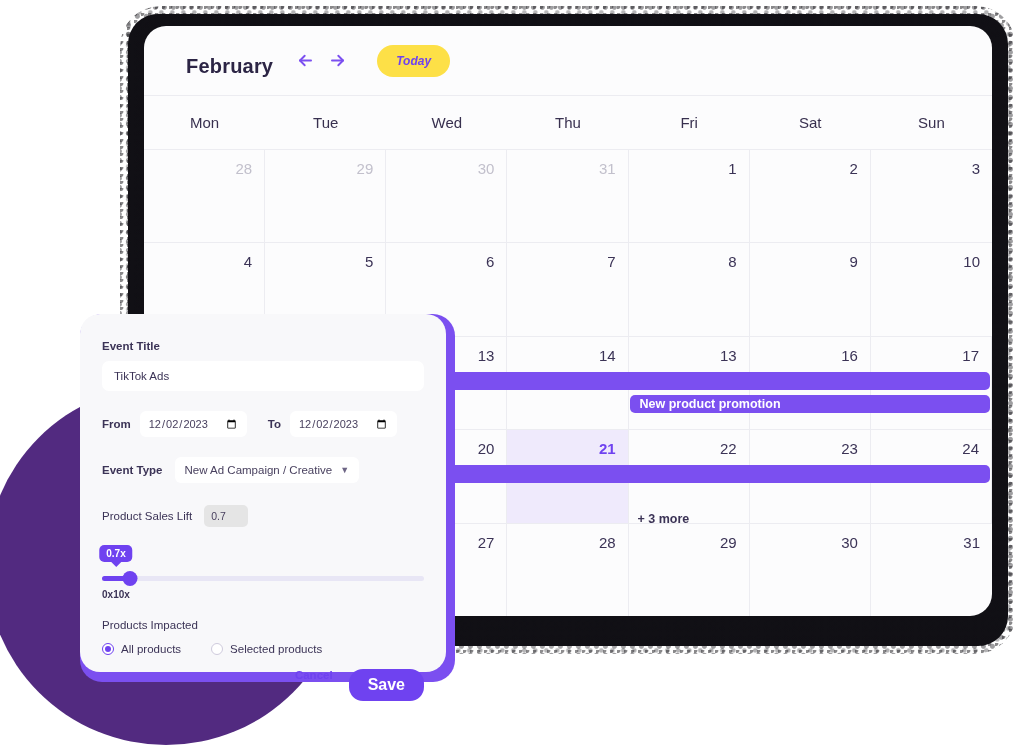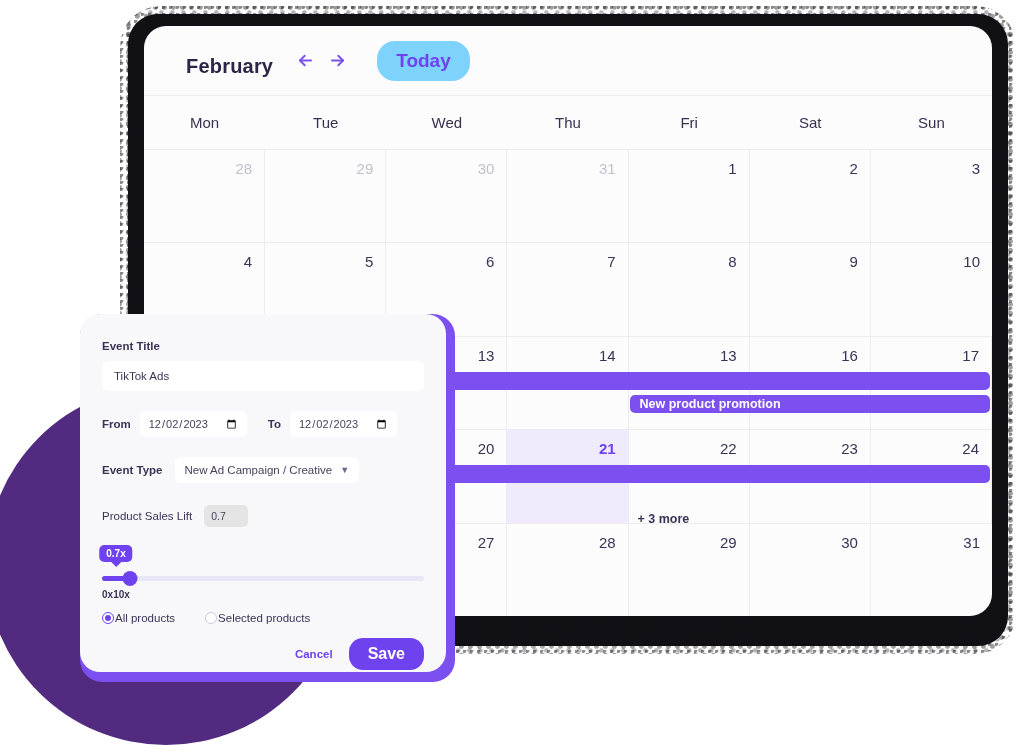--- a/index.html
+++ b/index.html
@@ -86,29 +86,30 @@
   .arrow-btn {
     width: 20px; height: 20px;
     display: flex; align-items: center; justify-content: center;
     color: #7b4ff0;
     cursor: pointer;
     background: none; border: none;
   }
   .arrow-btn svg { width: 19px; height: 19px; }
   .today-btn {
     margin-left: 14px;
-    background: #7dd3fc;
+    background: #fde047;
     color: #6f42f0;
     border: none;
     border-radius: 18px;
     padding: 9px 19px;
     font-family: inherit;
-    font-size: 19px;
-    font-weight: bold;
-    cursor: pointer;
+    font-size: 12px;
+    font-weight: bold;
+    cursor: pointer;
+    font-style: italic;
   }
 
   
   .weekdays {
     height: 54px;
     display: grid;
     grid-template-columns: repeat(7, 1fr);
     border-bottom: 1px solid #ececf1;
     flex: 0 0 auto;
   }
@@ -312,21 +313,21 @@
   .scale {
     display: flex;
     margin-top: 2px;
     font-size: 10px;
     font-weight: bold;
     color: #3b3356;
   }
 
   .impacted-label { margin-top: 19px; font-size: 11.5px; color: #3b3356; }
   .radios { display: flex; gap: 30px; margin-top: 12px; align-items: center; }
-  .radio-item { display: flex; align-items: flex-end; gap: 1px; cursor: pointer; }
+  .radio-item { display: flex; align-items: flex-end; gap: 7px; cursor: pointer; }
   .radio {
     width: 12px; height: 12px;
     border-radius: 50%;
     border: 1.5px solid #cfcbdd;
     background: #fff;
     position: relative;
     flex: 0 0 auto;
   }
   .radio.checked { border-color: #6f42f0; }
   .radio.checked::after {
@@ -336,21 +337,21 @@
     transform: translate(-50%, -50%);
     width: 6px; height: 6px;
     border-radius: 50%;
     background: #6f42f0;
   }
   .radio-label { font-size: 11.5px; color: #3b3356; }
 
   .actions {
     display: flex;
     justify-content: flex-end;
-    align-items: center;
+    align-items: flex-start;
     gap: 16px;
     margin-top: 14px;
   }
   .cancel-btn {
     background: none; border: none;
     font-family: inherit;
     font-size: 11.5px;
     font-weight: bold;
     color: #6f42f0;
     cursor: pointer;
@@ -561,20 +562,21 @@
     <div class="tooltip">0.7x</div>
     <div class="track"></div>
     <div class="track-fill"></div>
     <div class="thumb"></div>
   </div>
   <div class="scale">
     <span>0x</span>
     <span>10x</span>
   </div>
 
+  <div class="impacted-label">Products Impacted</div>
 
   <div class="radios">
     <label class="radio-item">
       <span class="radio checked"></span>
       <span class="radio-label">All products</span>
     </label>
     <label class="radio-item">
       <span class="radio"></span>
       <span class="radio-label">Selected products</span>
     </label>

